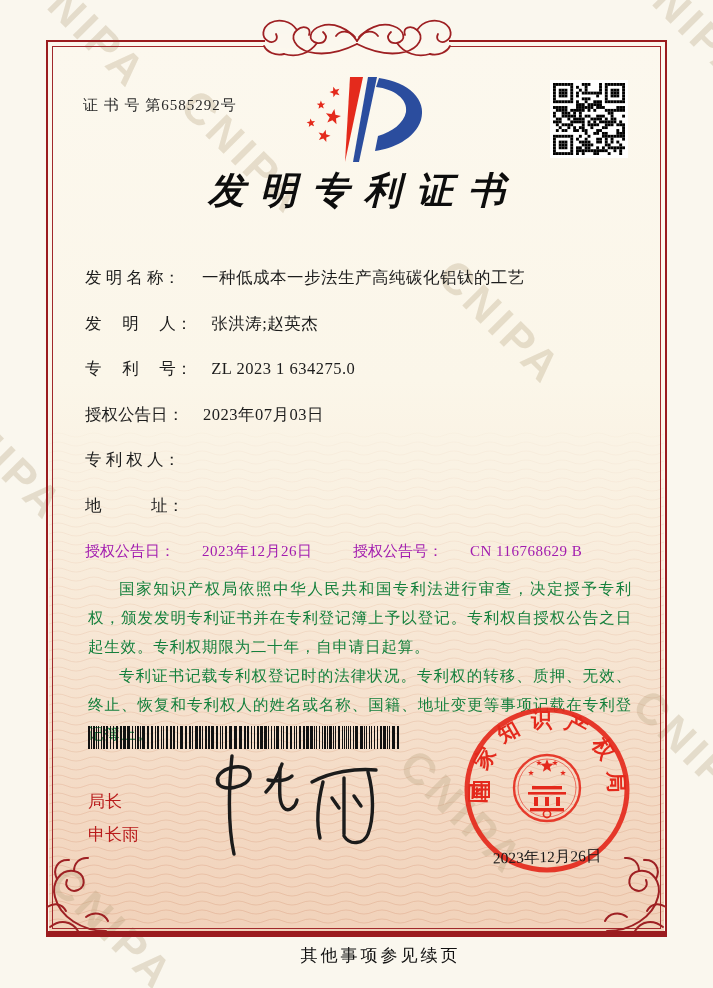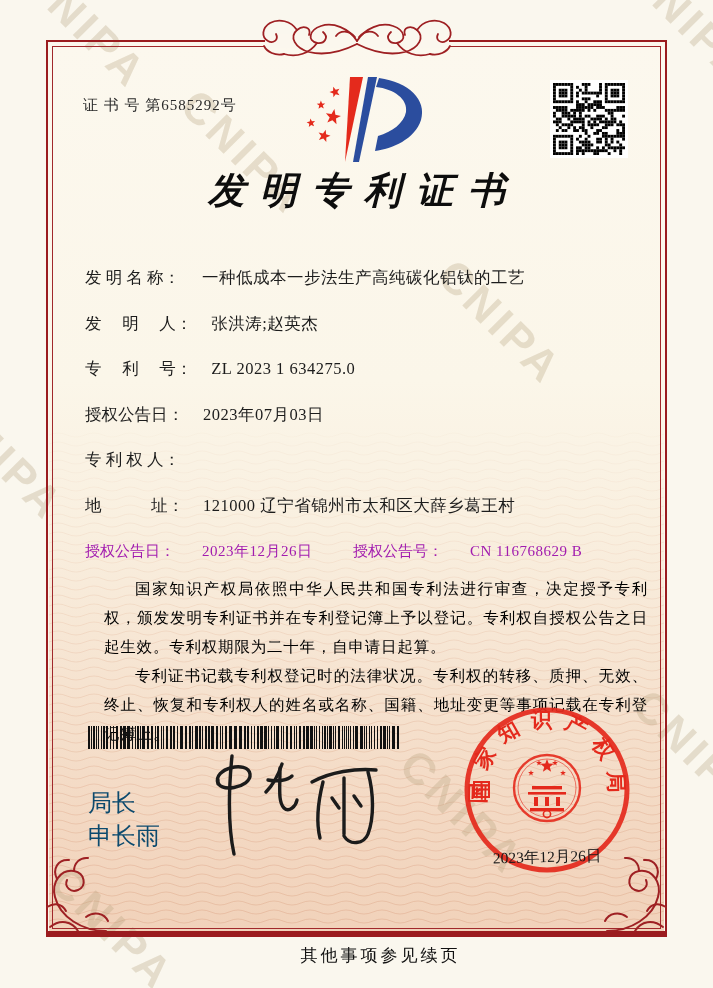--- a/index.html
+++ b/index.html
@@ -39,27 +39,27 @@
 
   .fields { position:absolute; left:85px; top:268px; width:560px; }
   .field-row { display:flex; margin-bottom:25.5px; font-size:16.5px; color:#1c1c1c; line-height:20px; }
   .field-label { white-space:pre; min-width:98px; }
   .field-value { margin-left:19px; letter-spacing:0.5px; }
   .grant-row { display:flex; font-size:15px; color:#a21caf; line-height:20px; }
   .grant-left { display:flex; width:268px; }
   .grant-right { display:flex; }
 
   .body-text { position:absolute; left:88px; top:574px; width:544px; font-size:15.5px;
-    line-height:29px; color:#000000; letter-spacing:0.8px; text-align:justify;margin-left:16px; }
+    line-height:29px; color:#15803d; letter-spacing:0.8px; text-align:justify; }
   .body-text p { text-indent:2em; font-style:oblique 6deg; }
 
   .barcode { position:absolute; left:88px; top:726px; width:314px; height:23px; }
 
-  .director { position:absolute; left:88px; top:786px; font-family:Liberation Sans, sans-serif;
-    font-size:24px; color:#0c4a6e; font-weight:500; line-height:33px; }
+  .director { position:absolute; left:88px; top:786px; font-family:Liberation Mono, monospace;
+    font-size:17px; color:#b91c1c; font-weight:500; line-height:33px; }
   .signature { position:absolute; left:196px; top:742px; width:190px; height:118px; }
 
   .seal { position:absolute; left:458px; top:700px; width:178px; height:180px; }
 
   .page-indicator { position:absolute; left:0; top:913px; width:713px; text-align:center;
     font-size:13.5px; color:#222; letter-spacing:1px; }
   .footer-note { position:absolute; left:0; top:944px; width:713px; text-align:center;
     font-size:17px; color:#111; letter-spacing:3px; font-style:oblique 6deg;padding-left:48px; }
 </style>
 </head>
@@ -541,21 +541,20 @@
       </div>
       <div class="field-row">
         <span class="field-label">授权公告日：</span>
         <span class="field-value">2023年07月03日</span>
       </div>
       <div class="field-row">
         <span class="field-label">专 利 权 人：</span>
       </div>
       <div class="field-row">
         <span class="field-label">地　　　址：</span>
-        <span class="field-value">121000 辽宁省锦州市太和区大薛乡葛王村</span>
       </div>
       <div class="grant-row">
         <span class="grant-left">
           <span class="field-label">授权公告日：</span>
           <span class="field-value">2023年12月26日</span>
         </span>
         <span class="grant-right">
           <span class="field-label">授权公告号：</span>
           <span class="field-value">CN 116768629 B</span>
         </span>

